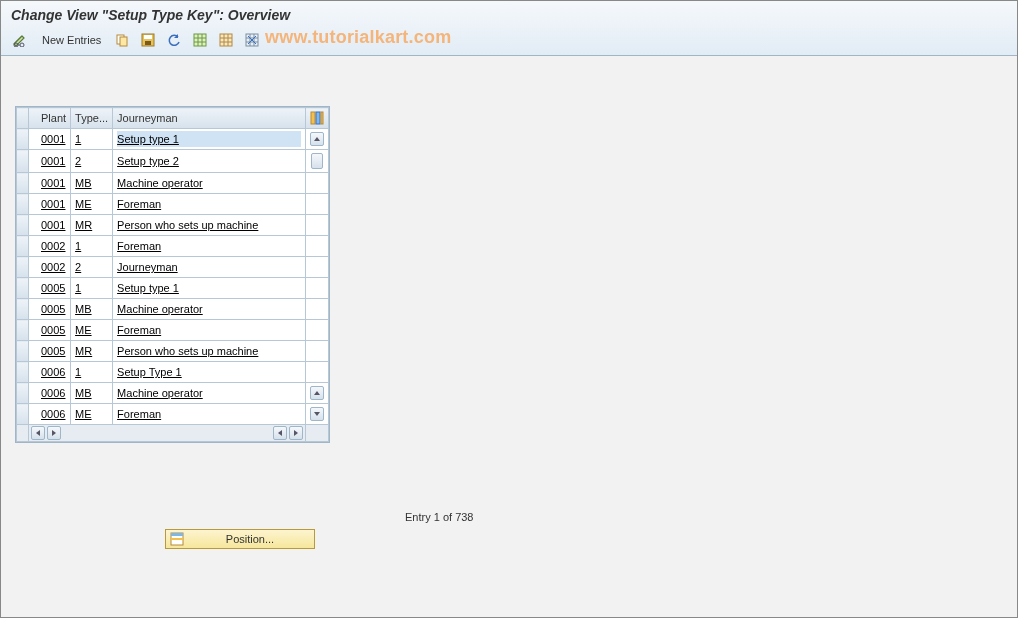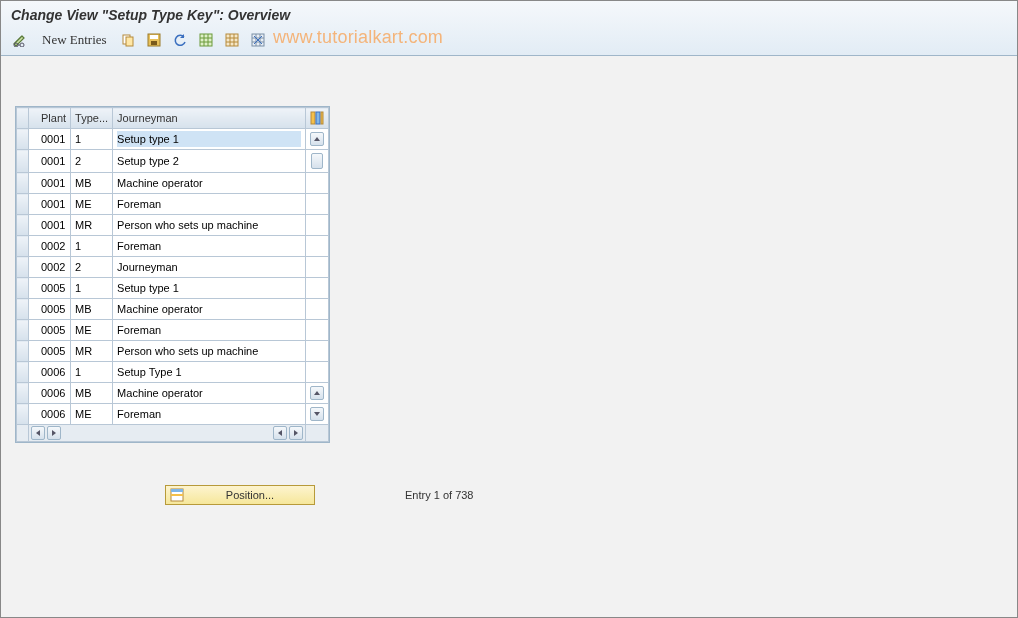--- a/index.html
+++ b/index.html
@@ -38,31 +38,30 @@
     display: inline-flex;
     align-items: center;
     justify-content: center;
     height: 20px;
     min-width: 22px;
     padding: 0 4px;
     border: 1px solid transparent;
     border-radius: 3px;
   }
   .toolbar .btn-text {
-    font-size: 13px;
+    font-size: 11px;
     color: #333;
     padding: 0 6px;
-    font-family: Liberation Serif, serif;
   }
   .watermark {
     position: absolute;
-    left: 272px;
+    left: 264px;
     top: 0px;
     font-size: 18px;
-    font-weight: normal;
+    font-weight: bold;
     color: #f4b47a;
     letter-spacing: .2px;
     pointer-events: none;
   }
   svg { display: block; }
 
   .content {
     padding: 50px 0 0 14px;
   }
   .grid-wrap {
@@ -92,20 +91,21 @@
   .grid .c-plant { width: 34px; padding-left: 12px; }
   .grid .c-styp { width: 40px; }
   .grid .c-desc { width: 193px; }
   .grid td input {
     border: none;
     width: 100%;
     height: 100%;
     font: inherit;
     padding: 0;
     background: transparent;
+    text-decoration: underline;
   }
   .grid td.selected input { background: #cfe3f5; }
   .corner-cell {
     width: 18px;
     background: linear-gradient(#eef3f8,#d6e1ec);
   }
   .vscroll {
     width: 16px;
     background: #e6ecf2;
     border-left: 1px solid #b8c7d6;
@@ -146,20 +146,21 @@
     display:inline-flex; align-items:center;
     background: linear-gradient(#fdf4cf,#f6e79b);
     border: 1px solid #b79a3a;
     height: 20px;
     width: 150px;
     font-size: 11px;
     color:#333;
     padding:0 4px;
     gap:6px;
     justify-content: flex-start;
+    margin-top: 44px;
   }
   .position-btn .lbl { flex:1; text-align:center; }
   .status-text { color:#333; }
 </style>
 </head>
 <body>
 
 <div class="header-area">
   <div class="title-bar">
     <h1>Change View "Setup Type Key": Overview</h1>

